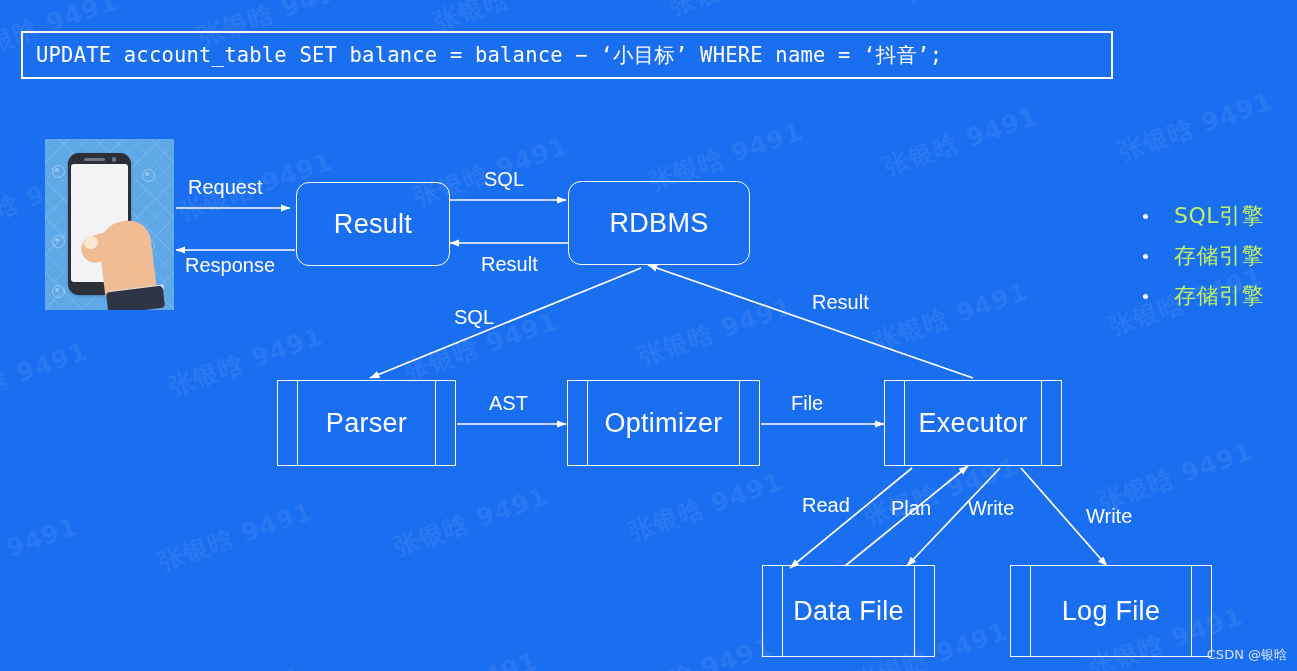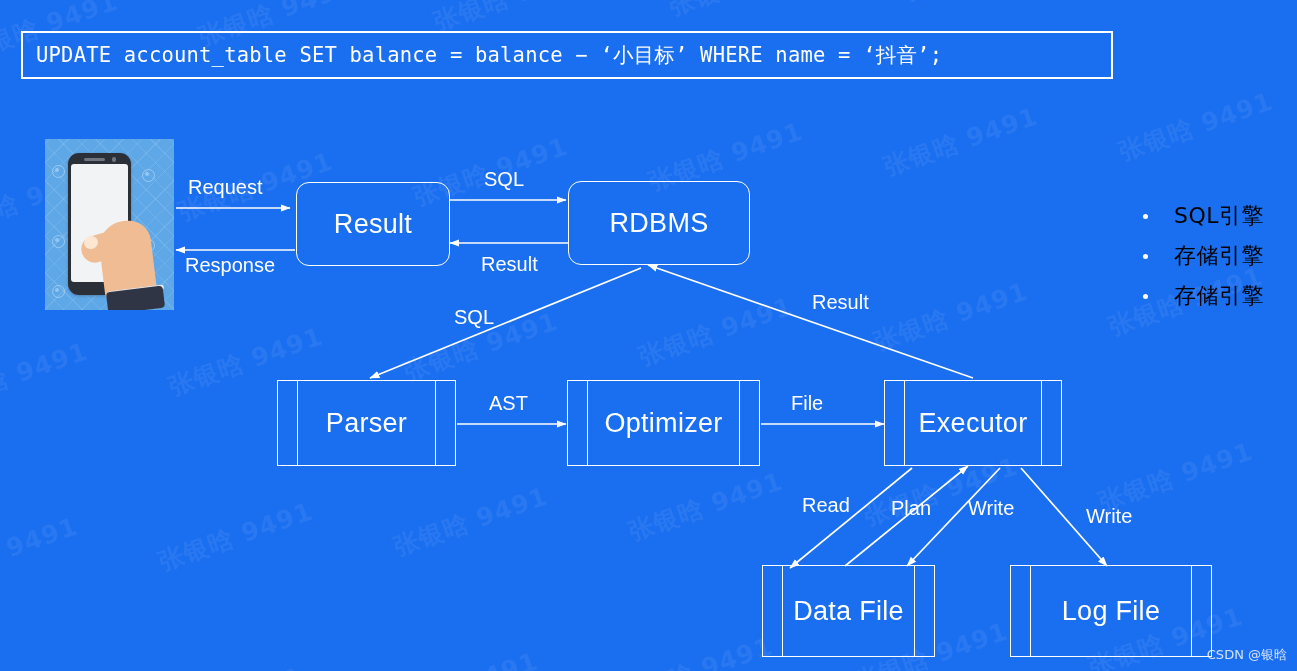--- a/index.html
+++ b/index.html
@@ -215,21 +215,21 @@
   #bullet-list .dot {
     width: 5px; height: 5px;
     border-radius: 50%;
     background: #ffffff;
     margin-right: 26px;
     flex: none;
   }
   #bullet-list .bullet-text {
     font-size: 22px;
     font-family: "DejaVu Sans", sans-serif;
-    color: #000000;
+    color: #bef264;
     letter-spacing: 0.5px;
   }
 
   
   #arrow-layer {
     position: absolute;
     inset: 0;
     z-index: 3;
     pointer-events: none;
   }

